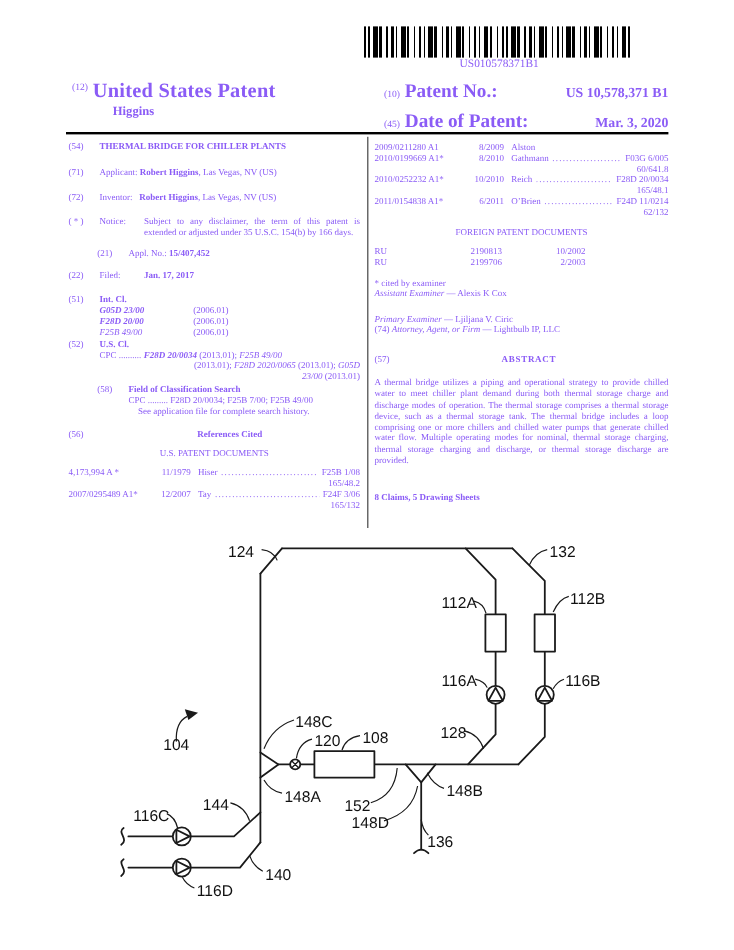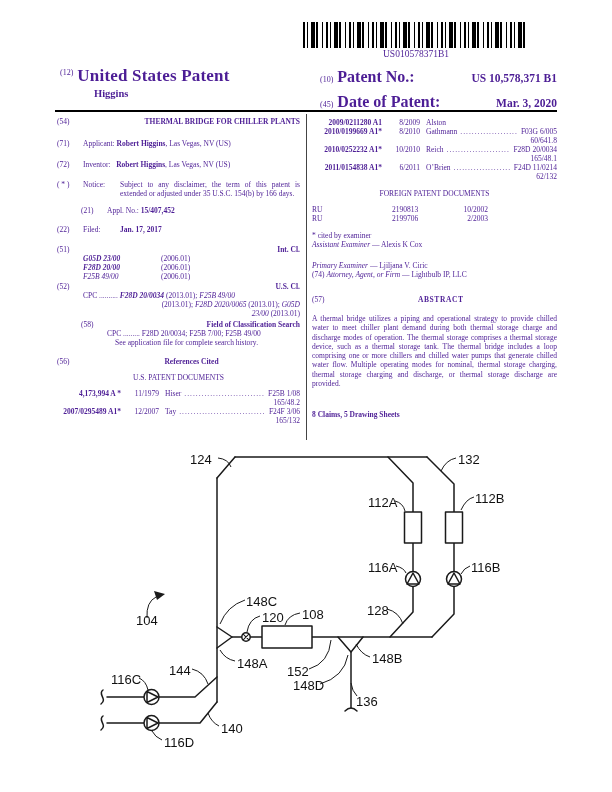--- a/index.html
+++ b/index.html
@@ -1,16 +1,16 @@
 <!DOCTYPE html>
 <html><head>
 <meta charset="utf-8">
 <style>
   html,body{margin:0;padding:0;background:#fff;}
-  .page{position:relative;width:608px;height:792px;background:#fff;color:#4c1d95;
+  .page{position:relative;width:608px;height:792px;background:#fff;color:#8b5cf6;
         font-family:"Liberation Serif",serif;overflow:hidden;}
   
   .barcode{position:absolute;left:303px;top:22px;width:226px;height:26px;
     background:repeating-linear-gradient(90deg,#000 0 2px,#fff 2px 4px,#000 4px 5px,#fff 5px 8px,#000 8px 12px,#fff 12px 13px,#000 13px 15px,#fff 15px 19px,#000 19px 20px,#fff 20px 23px);}
   .barcode-text{position:absolute;left:303px;top:49px;width:226px;text-align:center;font-size:9.5px;}
   
   .hdr-left{position:absolute;left:60px;top:66px;width:240px;}
   .hdr-num{font-size:8px;vertical-align:6px;}
   .hdr-title{font-size:17px;font-weight:bold;letter-spacing:.2px;}
   .hdr-surname{font-size:10.5px;font-weight:bold;margin-left:34px;margin-top:2px;}
@@ -21,34 +21,34 @@
   .hdr-row .hvalue{font-size:11.5px;margin-left:auto;}
   .rule{position:absolute;left:55px;top:110px;width:502px;height:1.6px;background:#000;}
   .divider{position:absolute;left:306px;top:114px;width:1px;height:326px;background:#444;}
   
   .col{position:absolute;font-size:7.5px;line-height:9px;}
   .col-left{left:57px;top:117px;width:243px;}
   .col-right{left:312px;top:118px;width:245px;}
   .entry{display:flex;}
   .num{width:26px;flex:none;}
   .body{flex:1;}
-  b,.bold{font-weight:bold;text-align:right;}
+  b,.bold{font-weight:bold;}
   .it{font-style:italic;}
   .bi{font-style:italic;font-weight:bold;}
   .mb13{margin-bottom:13px;}.mb12{margin-bottom:12px;}.mb11{margin-bottom:11px;}
   .mb10{margin-bottom:10px;padding-left:24px;}.mb8{margin-bottom:8px;}.mb7{margin-bottom:7px;}
   .mb2{margin-bottom:2px;}.mb1{margin-bottom:1px;}
   .lblcol{width:37px;flex:none;}
   .just{text-align:justify;}
   .intcl-row{display:flex;}
   .intcl-row .code{width:78px;flex:none;}
   .cpc2,.cpc3{text-align:right;}
   .center{text-align:center;}
   .refrow{display:flex;align-items:baseline;}
-  .rn{width:64px;flex:none;text-align:right;padding-right:4px;white-space:nowrap;font-weight:bold;}
+  .rn{width:64px;flex:none;padding-right:4px;white-space:nowrap;}
   .rd{width:34px;flex:none;text-align:right;padding-right:6px;}
   .rname{white-space:nowrap;}
   .fill{flex:1;overflow:hidden;white-space:nowrap;margin:0 3px;}
   .fill::after{content:"..........................................................";letter-spacing:1px;}
   .rc{white-space:nowrap;}
   .r2{text-align:right;}
   .frow{display:flex;}
   .frow .cc{width:80px;flex:none;}
   .frow .fn{width:62px;flex:none;}
   .frow .fd{width:34px;flex:none;text-align:right;}

